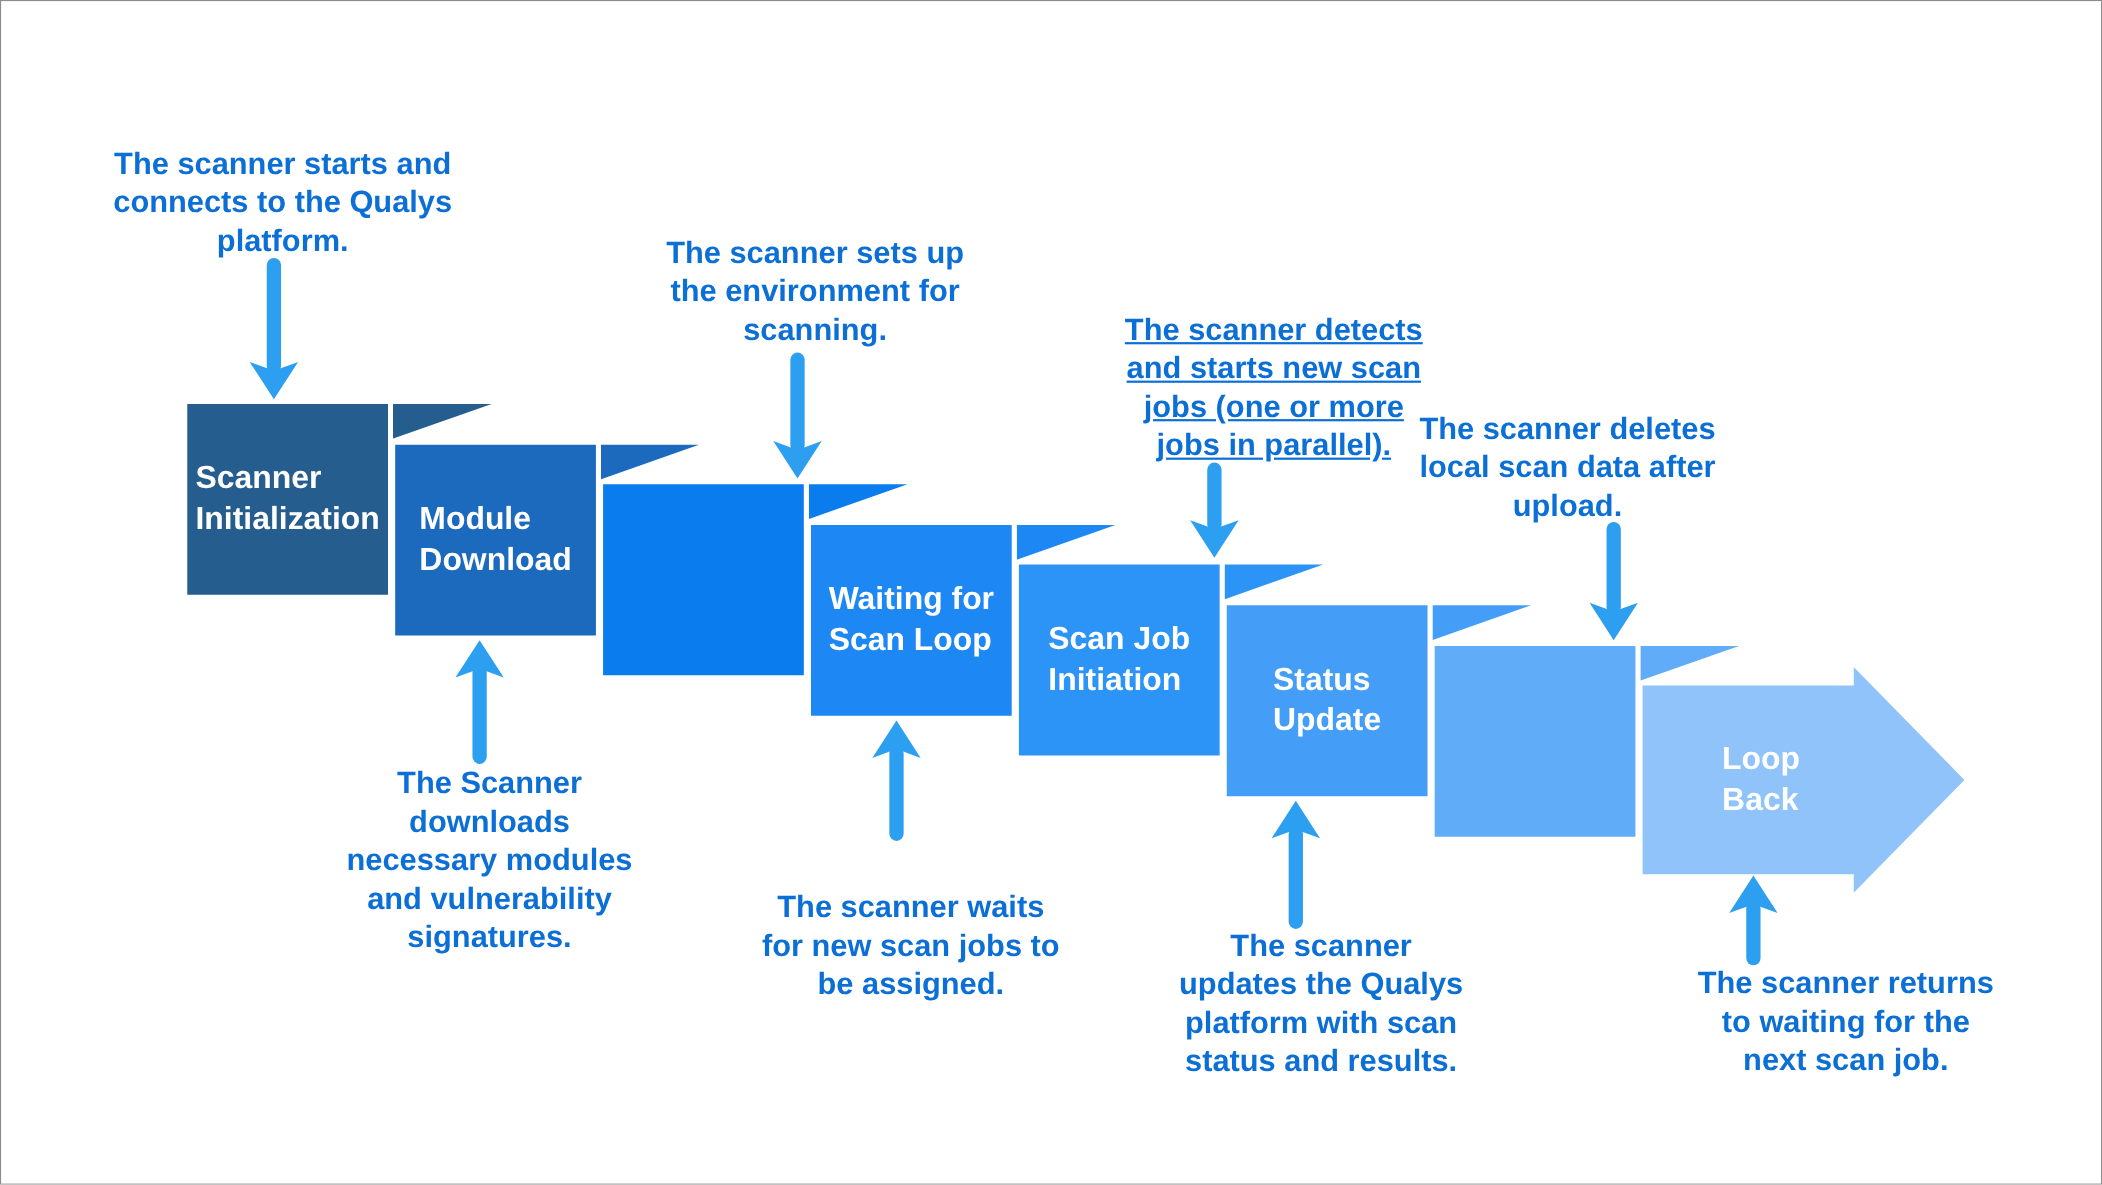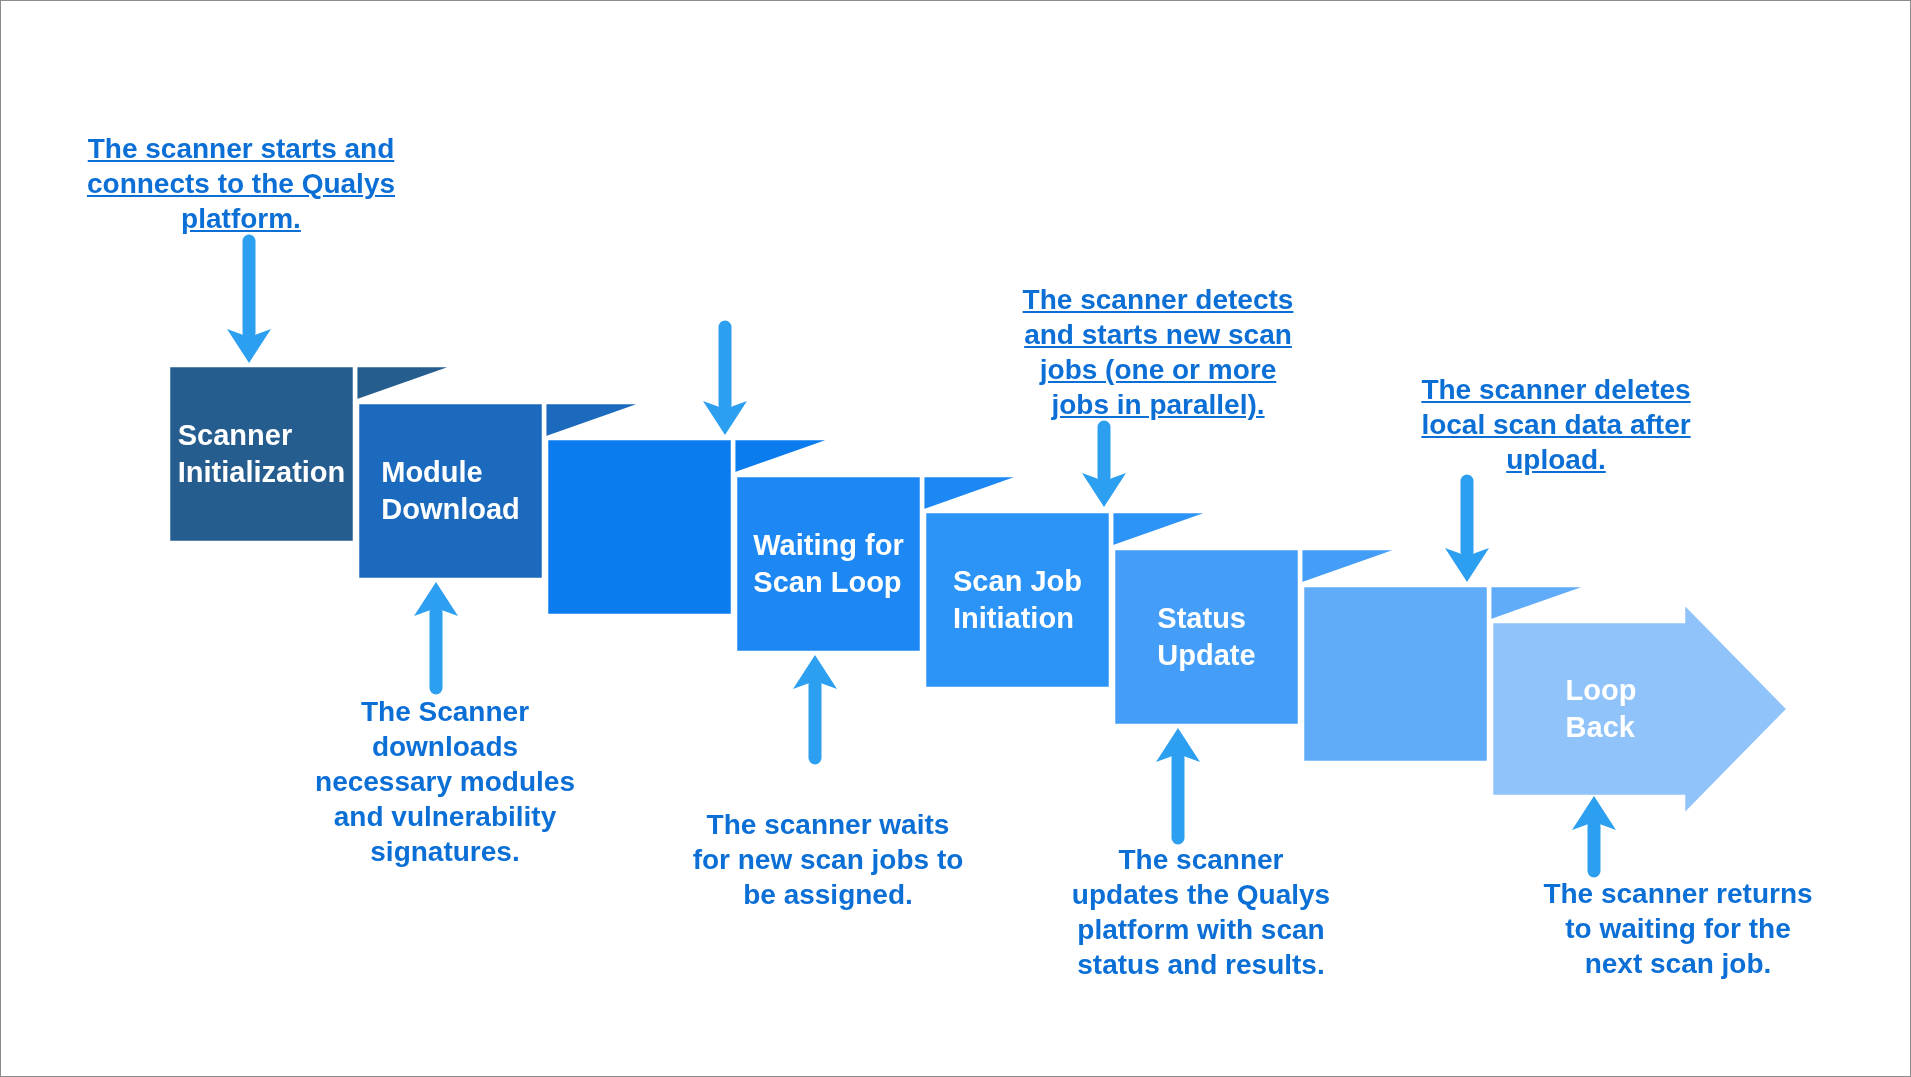--- a/index.html
+++ b/index.html
@@ -91,28 +91,31 @@
 Download</div>
   <div class="lbl" style="left:734px;top:474px;width:187px;height:178px;">Waiting for
 Scan Loop</div>
   <div class="lbl" style="left:923px;top:510px;width:187px;height:178px;">Scan Job
 Initiation</div>
   <div class="lbl" style="left:1112px;top:547px;width:187px;height:178px;">Status
 Update</div>
   <div class="lbl" style="left:1490px;top:620px;width:192px;height:176px;padding-left:14px;">Loop
 Back</div>
 
-  <div class="ann" style="left:40px;top:130px;text-decoration:underline;">The scanner starts and
+  <div class="ann" style="left:56px;top:130px;">The scanner starts and
 connects to the Qualys
 platform.</div>
+  <div class="ann" style="left:540px;top:211px;">The scanner sets up
+the environment for
+scanning.</div>
   <div class="ann" style="left:957px;top:281px;text-decoration:underline;">The scanner detects
 and starts new scan
 jobs (one or more
 jobs in parallel).</div>
-  <div class="ann" style="left:1355px;top:371px;text-decoration:underline;">The scanner deletes
+  <div class="ann" style="left:1224px;top:371px;">The scanner deletes
 local scan data after
 upload.</div>
   <div class="ann" style="left:244px;top:693px;">The Scanner
 downloads
 necessary modules
 and vulnerability
 signatures.</div>
   <div class="ann" style="left:627px;top:760px;margin-top:46px;">The scanner waits
 for new scan jobs to
 be assigned.</div>

